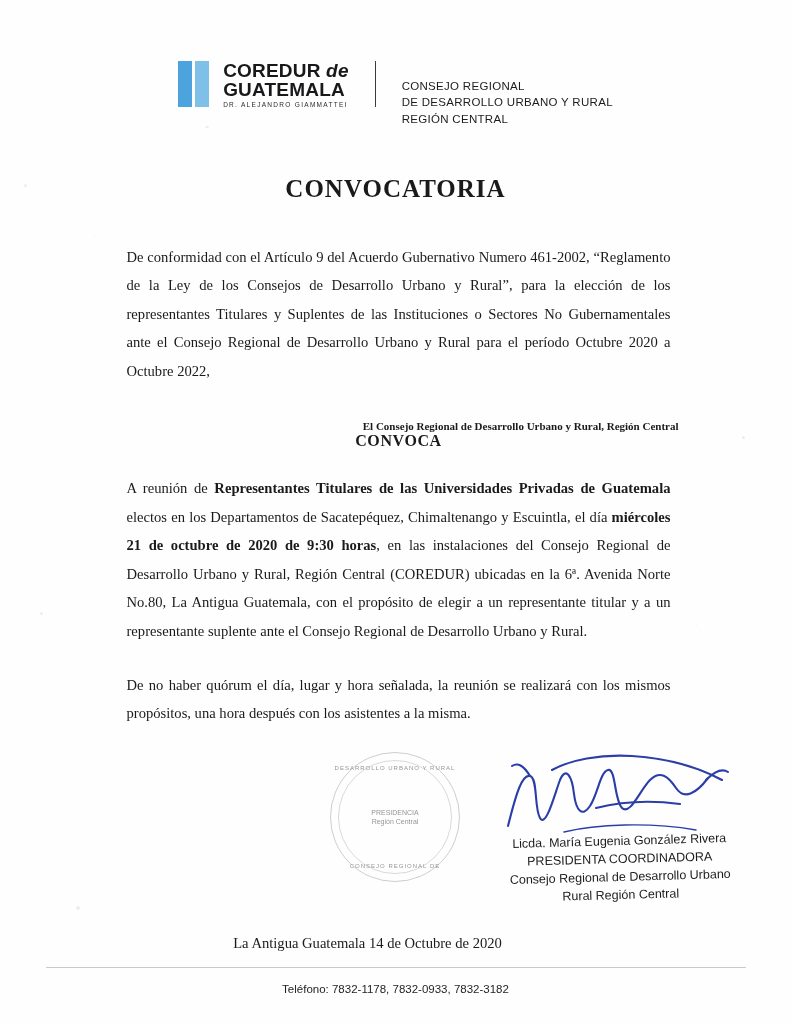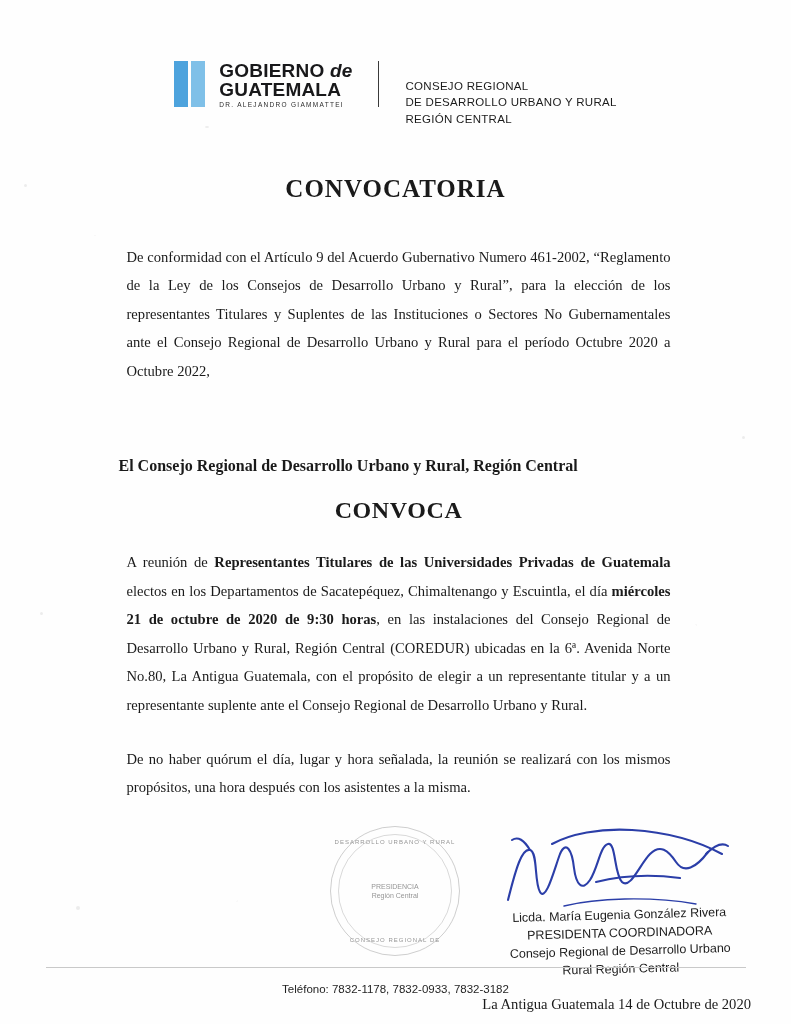--- a/index.html
+++ b/index.html
@@ -103,31 +103,30 @@
     padding-left: 6px;
   }
   p.para {
     text-align: justify;
     font-size: 14.6px;
     line-height: 1.95;
     margin: 8px;
   }
   .para.first { margin-top: 40px; }
   .center-bold {
-    text-align: left;
+    text-align: right;
+    font-weight: bold;
+    font-size: 11px;
+    margin-top: 35px;
+  }
+  .convoca {
+    text-align: center;
     font-weight: bold;
     font-size: 16px;
-    margin-top: 72px;
-  }
-  .convoca {
-    text-align: center;
-    font-weight: bold;
-    font-size: 24px;
     letter-spacing: 0.6px;
-    margin-top: 22px;
   }
   .para.main { margin-top: 24px; }
   .para.quorum { margin-top: 26px; }
   b { font-weight: bold; }
 
   
   .sign-zone {
     position: relative;
     height: 170px;
     margin-top: 18px;
@@ -182,24 +181,24 @@
     top: 86px;
     width: 300px;
     text-align: center;
     font-family: "Liberation Sans", sans-serif;
     font-size: 12.5px;
     color: #1a1a1a;
     line-height: 1.45;
     transform: rotate(-1.6deg);
   }
   .date-line {
-    text-align: right;
+    text-align: center;
     font-size: 14.6px;
-    margin-top: 6px;
-    padding-right: 40px;
+    margin-top: 19px;
+    padding-right: 56px;
   }
 
   
   .footer {
     position: absolute;
     left: 0; right: 0;
     bottom: 26px;
     text-align: center;
     font-family: "Liberation Sans", sans-serif;
     font-size: 11.5px;
@@ -230,21 +229,21 @@
   <div class="speck" style="left:76px;top:906px;width:4px;height:4px;"></div>
   <div class="speck" style="left:742px;top:436px;width:3px;height:3px;"></div>
 
   <div class="letterhead">
     <div class="emblem">
       <div class="bar b1"></div>
       <div class="bar b2"></div>
     </div>
     <div class="gob-text">
       <div class="gob-line1">
-        <span>GOBIERNO</span>
+        <span>COREDUR</span>
         <em>de</em>
       </div>
       <div class="gob-line2">GUATEMALA</div>
       <div class="gob-line3">DR. ALEJANDRO GIAMMATTEI</div>
     </div>
     <div class="divider-v"></div>
     <div class="council">
       <div>CONSEJO REGIONAL</div>
       <div>DE DESARROLLO URBANO Y RURAL</div>
       <div>REGIÓN CENTRAL</div>

